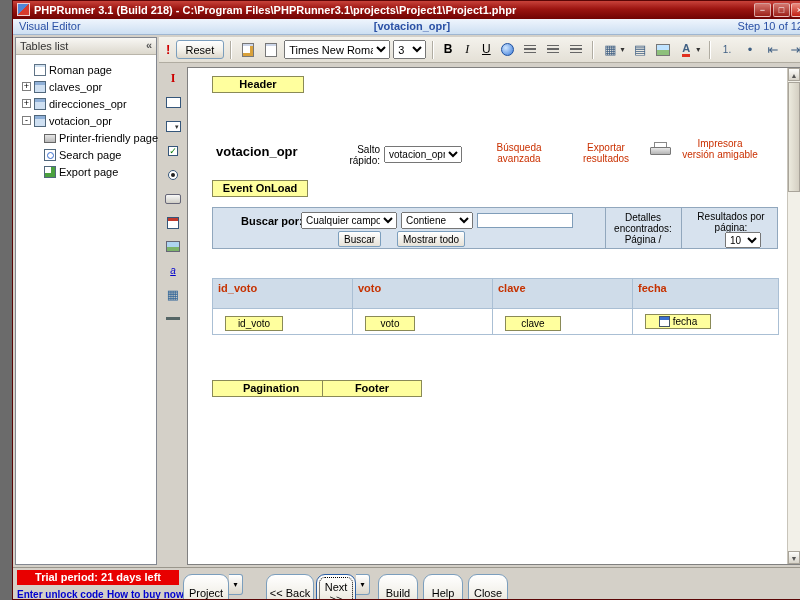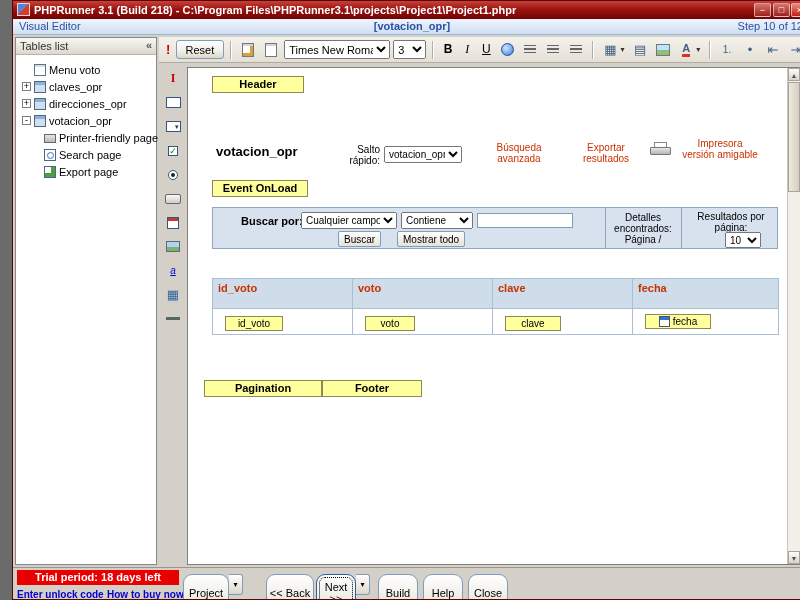--- a/index.html
+++ b/index.html
@@ -164,21 +164,21 @@
   </div>
 
   <div class="sidebar">
     <div class="sbheader">
       <span>Tables list</span>
       <span class="collapse">«</span>
     </div>
     <div class="tree">
       <div class="trow" style="padding-left:16px">
         <span class="tico i-page"></span>
-        <span>Menu voto</span>
+        <span>Roman page</span>
       </div>
       <div class="trow" style="padding-left:4px">
         <span class="exp">+</span>
         <span class="tico i-table"></span>
         <span>claves_opr</span>
       </div>
       <div class="trow" style="padding-left:4px">
         <span class="exp">+</span>
         <span class="tico i-table"></span>
         <span>direcciones_opr</span>
@@ -351,32 +351,32 @@
             <span class="fieldbox" style="width:66px">
               <span class="calico"></span>
               <span>fecha</span>
             </span>
           </td>
         </tr>
       </tbody>
         </table>
     </div>
 
-    <div class="ybox" style="left:16px;top:312px;width:118px;height:17px">Pagination</div>
+    <div class="ybox" style="left:24px;top:312px;width:118px;height:17px">Pagination</div>
     <div class="ybox" style="left:134px;top:312px;width:100px;height:17px">Footer</div>
 
     <div class="vsb">
       <span class="arrow" style="top:0">▲</span>
       <span class="thumb"></span>
       <span class="arrow" style="bottom:0">▼</span>
     </div>
   </div>
 
   <div class="bottombar">
-    <div class="trial">Trial period: 18 days left</div>
+    <div class="trial">Trial period: 21 days left</div>
     <a class="blink" style="left:4px">Enter unlock code</a>
     <a class="blink" style="left:94px">How to buy now?</a>
 
     <button class="bbtn" style="left:170px;width:46px">Project</button>
     <span class="splitarr" style="left:216px">▾</span>
 
     <button class="bbtn" style="left:253px;width:48px">&lt;&lt; Back</button>
     <button class="bbtn focus" style="left:303px;width:40px">Next &gt;&gt;</button>
     <span class="splitarr" style="left:343px">▾</span>
 

